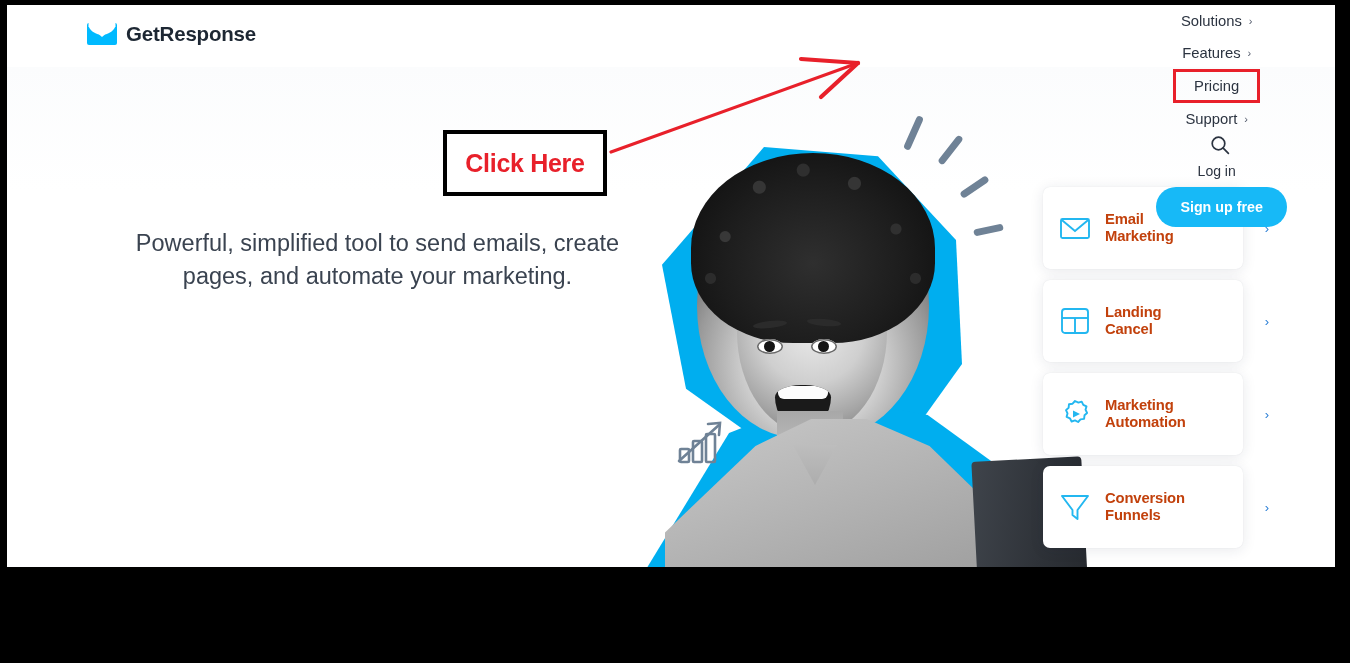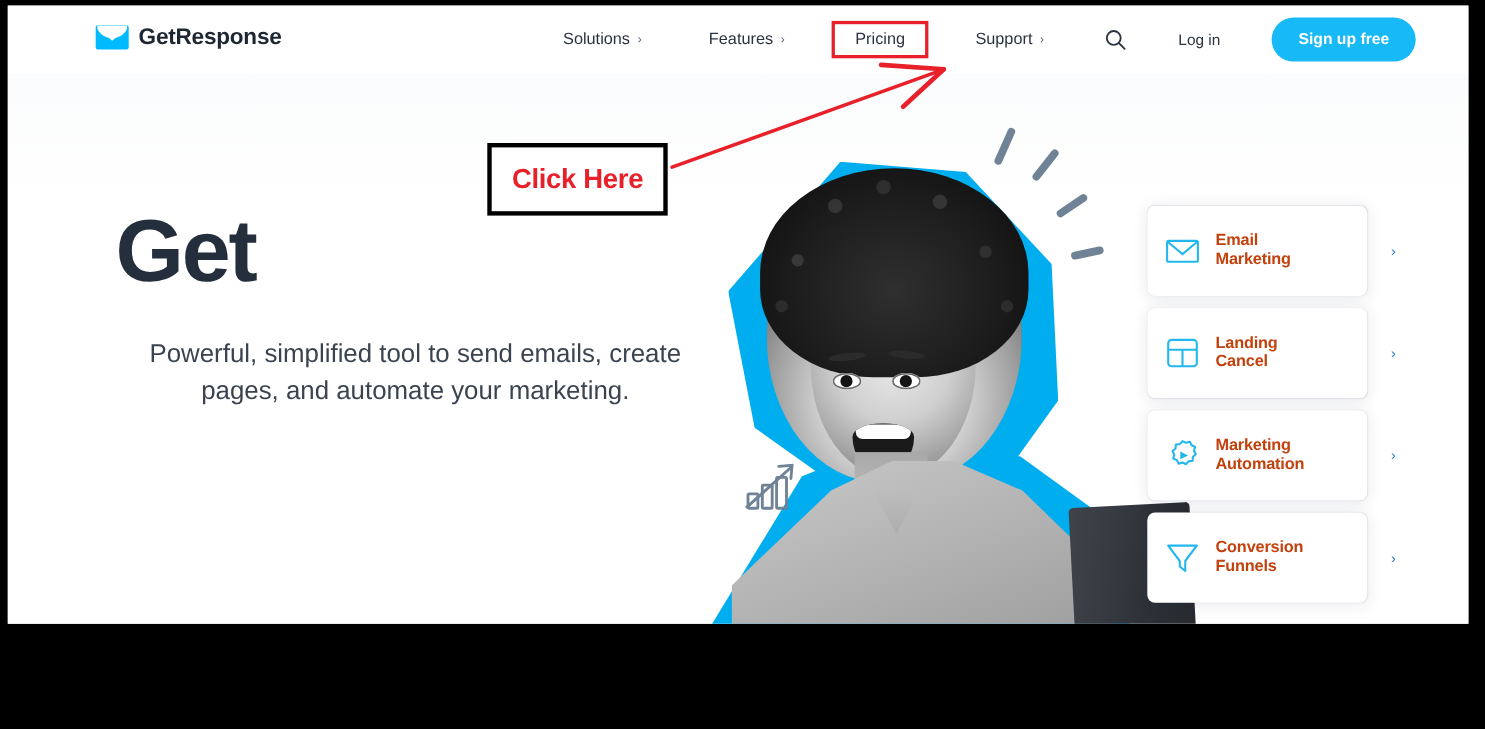--- a/index.html
+++ b/index.html
@@ -66,21 +66,22 @@
     letter-spacing: -0.2px;
   }
 
   #main-nav {
     position: absolute;
     right: 48px;
     top: 0;
     height: 62px;
     display: flex;
     align-items: center;
-    gap: 17px;
+    gap: 0px;
+    flex-direction: column;
   }
   .nav-item {
     font-size: 14.8px;
     color: #2b3340;
     padding: 8px 22px;
     white-space: nowrap;
     cursor: pointer;
     display: flex;
     align-items: baseline;
     gap: 7px;
@@ -571,21 +572,20 @@
             <path d="M4 46 L44 10"></path>
             <path d="M33 9 L45 8 L44 20"></path>
             <rect x="5" y="34" width="9" height="13" rx="1"></rect>
             <rect x="18" y="26" width="9" height="21" rx="1"></rect>
             <rect x="31" y="19" width="9" height="28" rx="1"></rect>
           </svg>
         </div>
       </div>
 
       <div id="hero-copy">
-        <div id="hero-title">Get</div>
         <div id="hero-subtitle">Powerful, simplified tool to send emails, create pages, and automate your marketing.</div>
       </div>
 
 
       <div id="feature-cards">
 
         <div class="feature-card">
           <span class="feature-icon">
             <svg width="34" height="34" viewBox="0 0 34 34" fill="none" stroke="#23b7f0" stroke-width="1.9">
               <rect x="3" y="8" width="28" height="19" rx="1.5"></rect>

